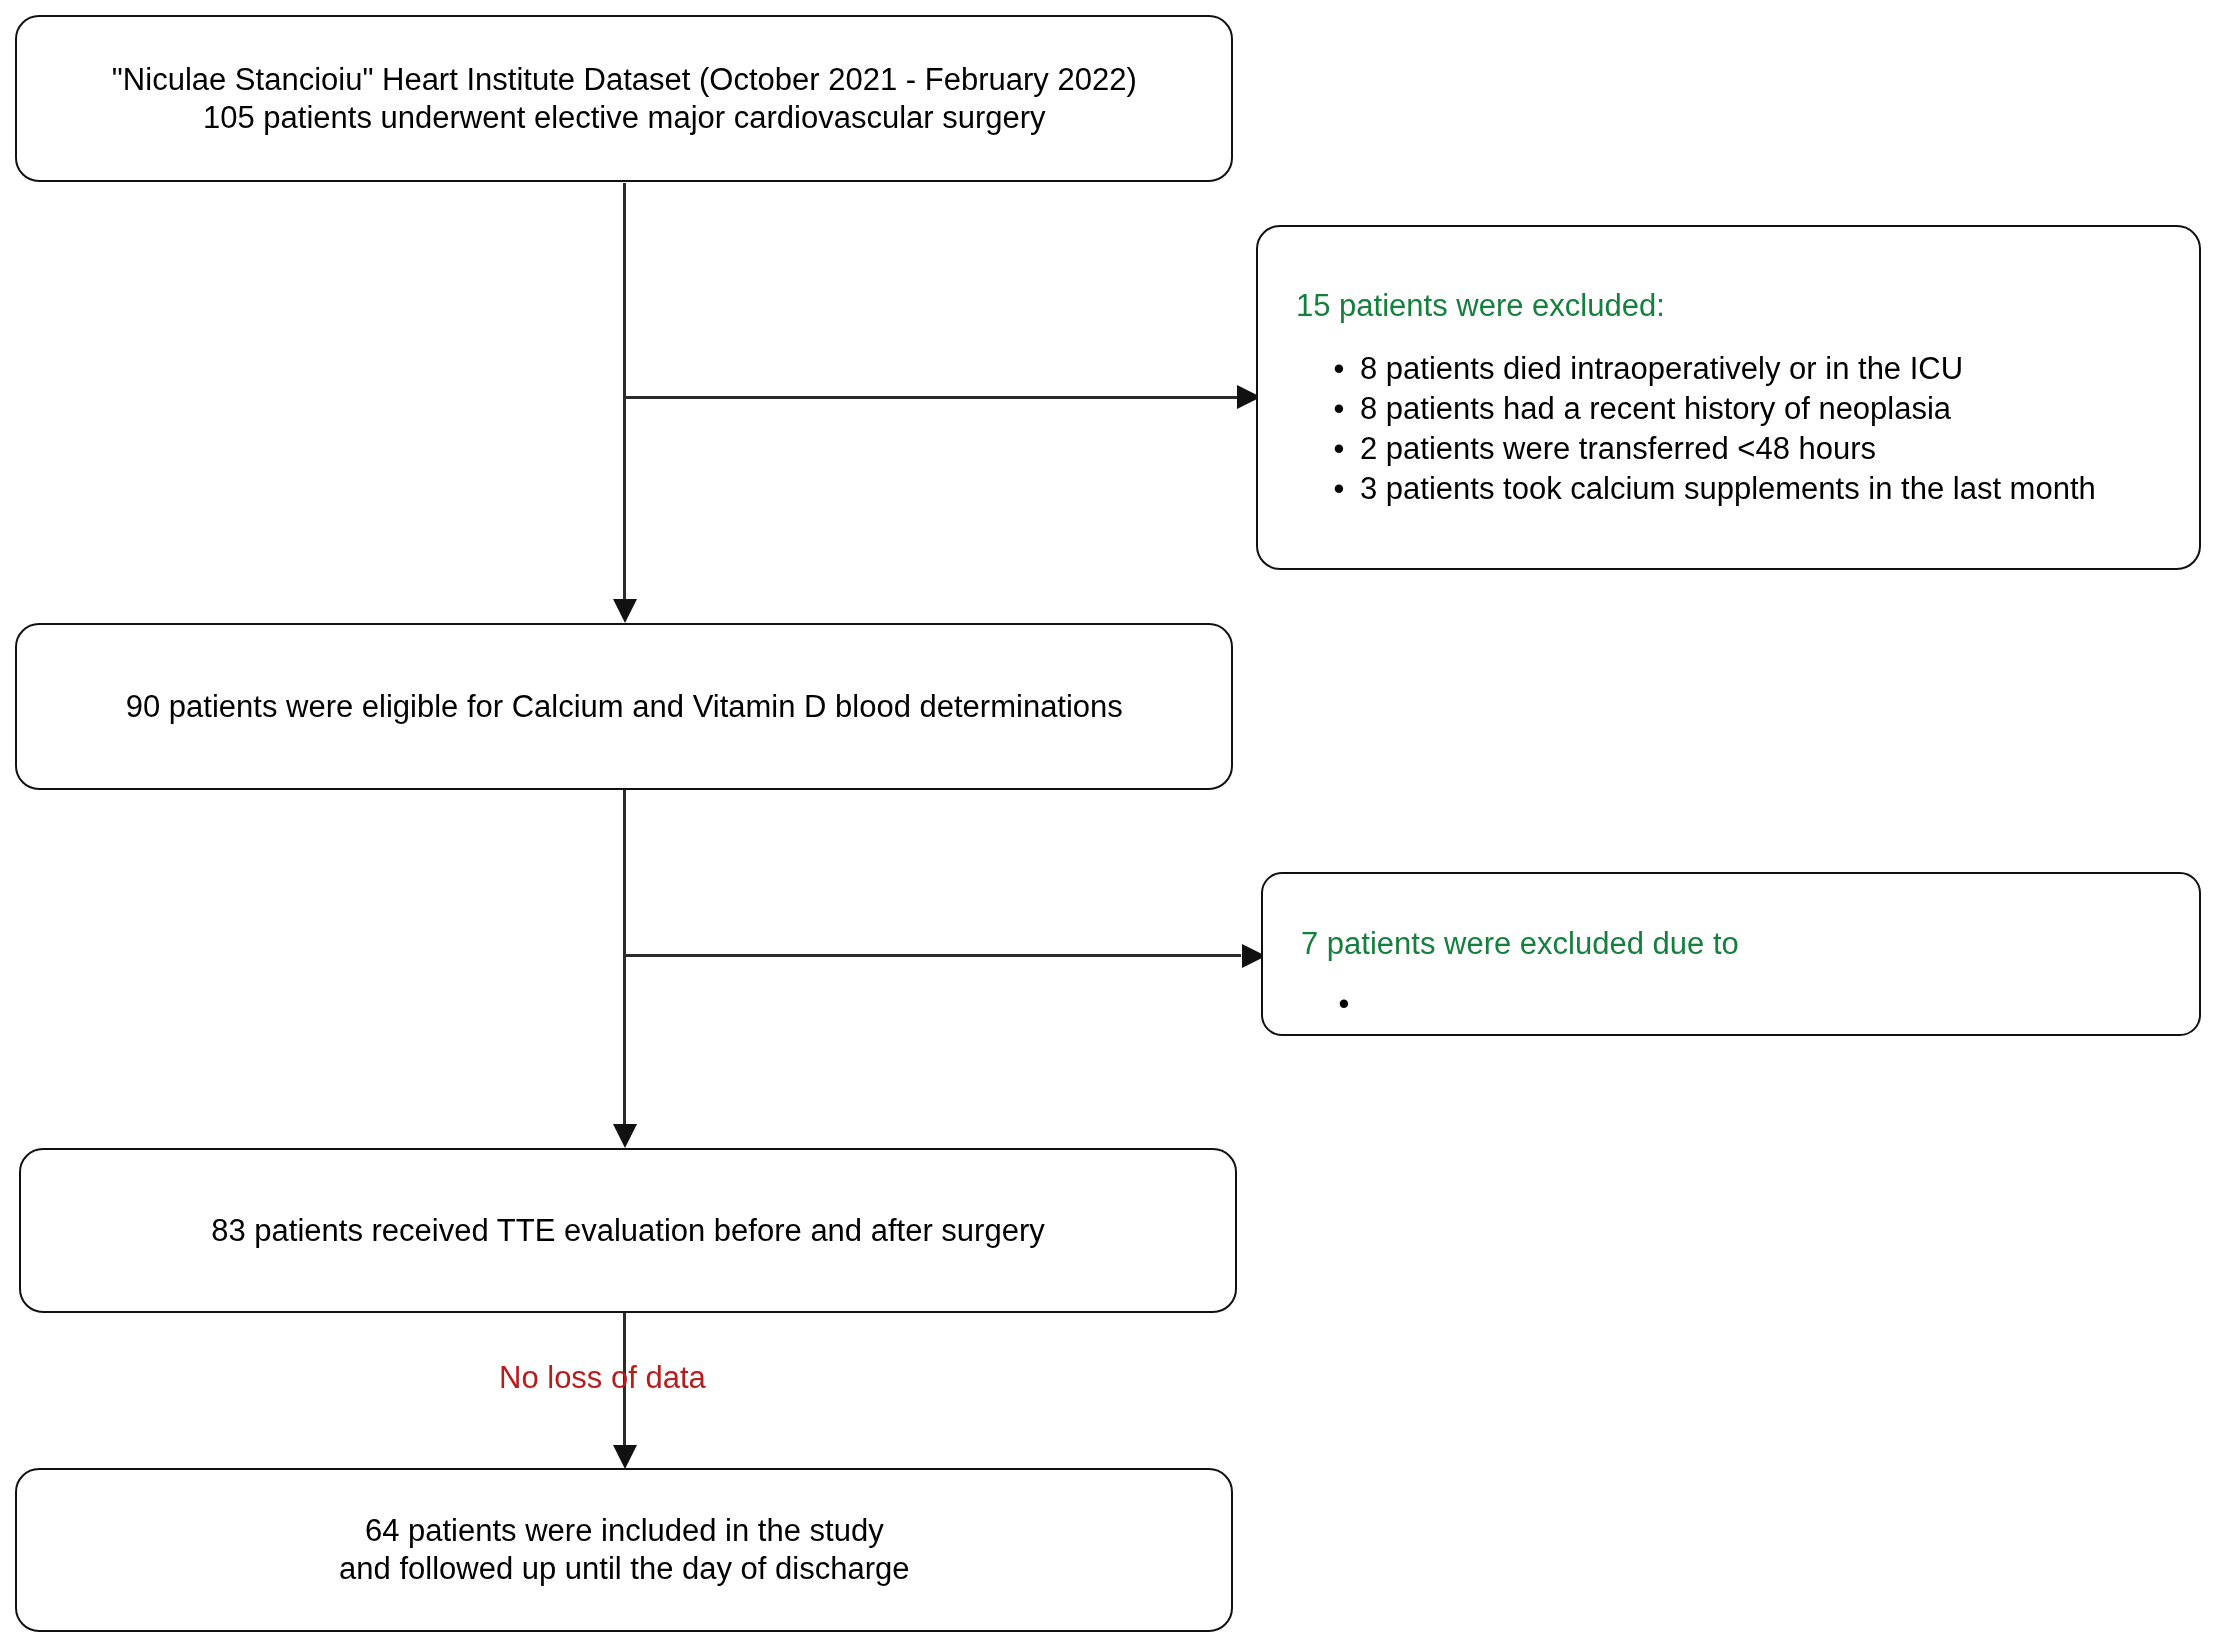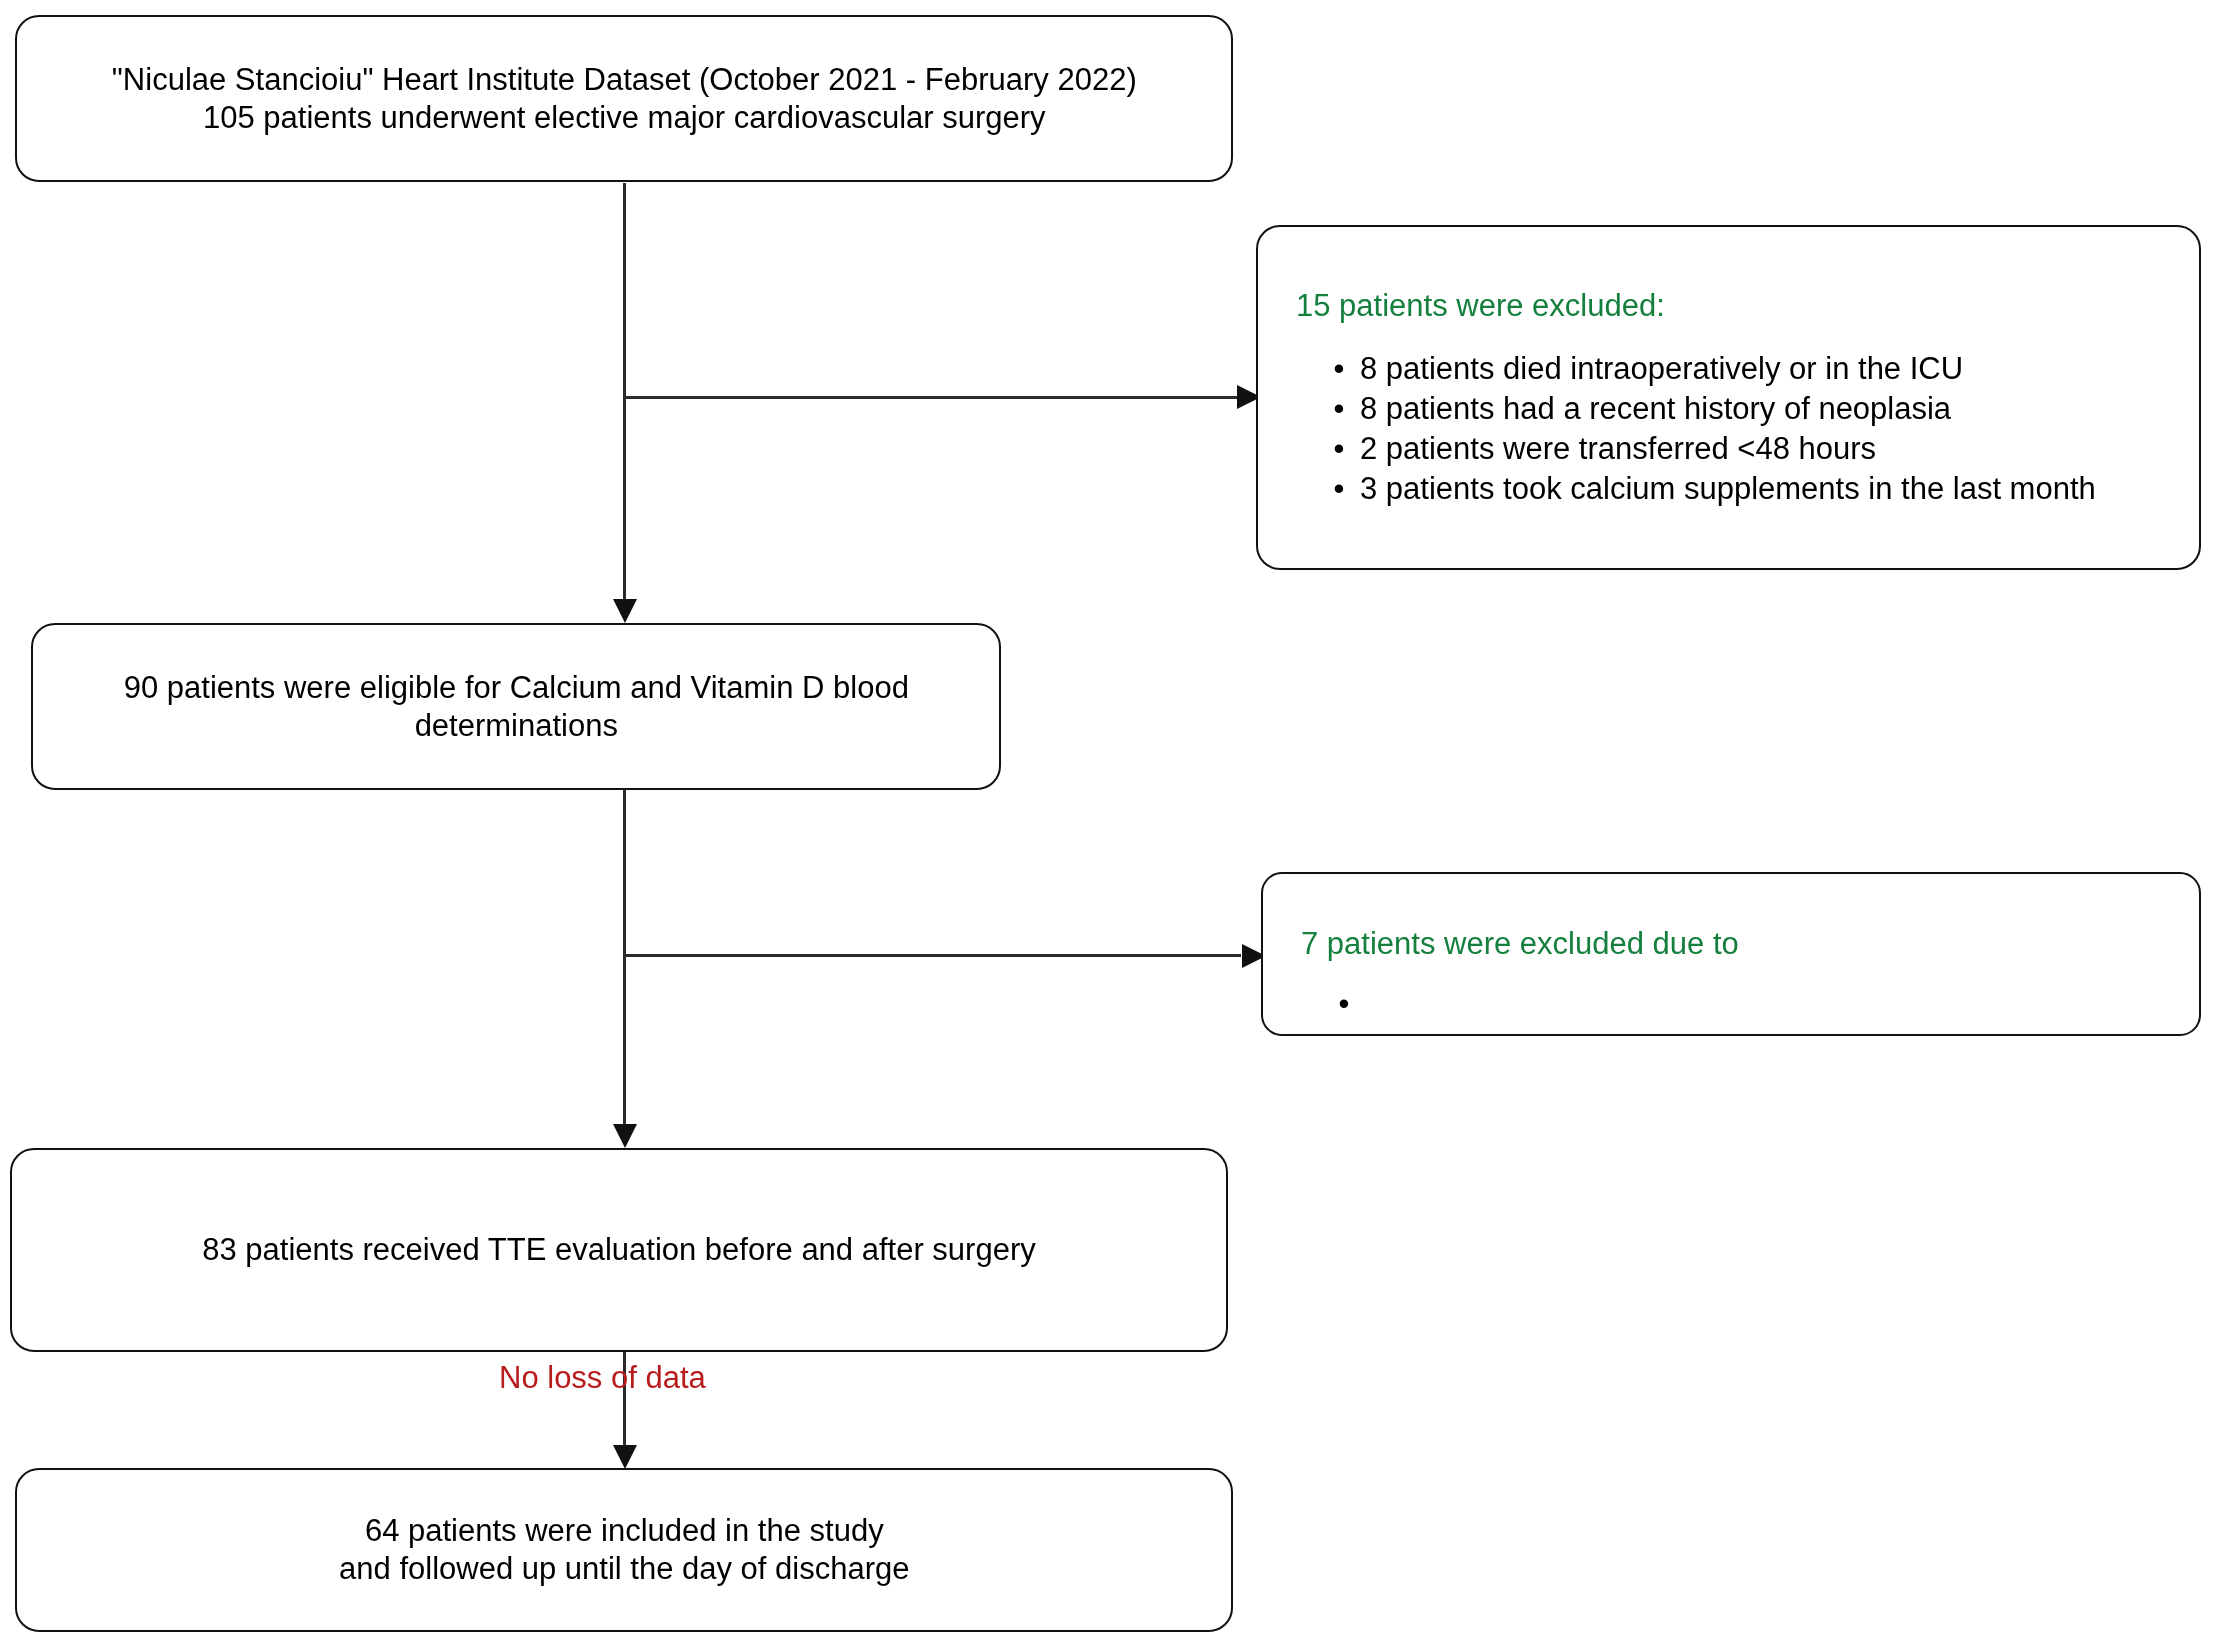--- a/index.html
+++ b/index.html
@@ -149,34 +149,34 @@
         <span class="bullet">•</span>
         <span>2 patients were transferred &lt;48 hours</span>
       </li>
       <li>
         <span class="bullet">•</span>
         <span>3 patients took calcium supplements in the last month</span>
       </li>
     </ul>
   </div>
 
-  <div class="node center" style="left:15.3px; top:623px; width:970px; height:167px;margin-left:16px;">
+  <div class="node center" style="left:15.3px; top:623px; width:1218px; height:167px;">
     <div class="node-text">90 patients were eligible for Calcium and Vitamin D blood determinations</div>
   </div>
 
   <div class="node left-align" style="left:1261px; top:872px; width:940px; height:164px;border-radius:21px;">
     <div class="excl-head">7 patients were excluded due to</div>
     <ul class="excl-list tight">
       <li>
         <span class="bullet">•</span>
       </li>
     </ul>
   </div>
 
-  <div class="node center" style="left:10px; top:1148px; width:1218px; height:204px;align-items:center;">
+  <div class="node center" style="left:19px; top:1148px; width:1218px; height:165px;align-items:center;">
     <div class="node-text">83 patients received TTE evaluation before and after surgery</div>
   </div>
 
   <div class="node center" style="left:15.3px; top:1468px; width:1218px; height:164px;">
     <div class="node-text">64 patients were included in the study
 and followed up until the day of discharge</div>
   </div>
 
 </div>
 

